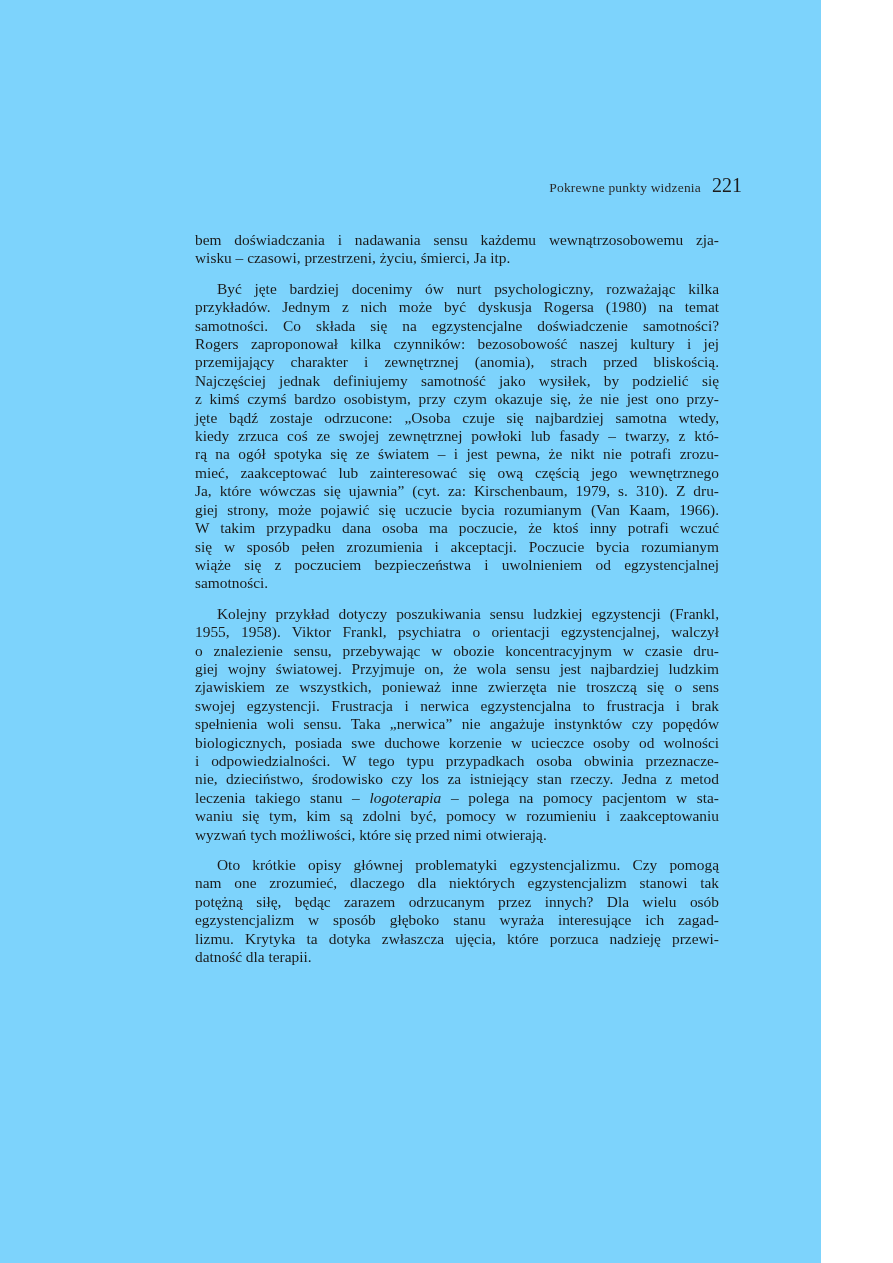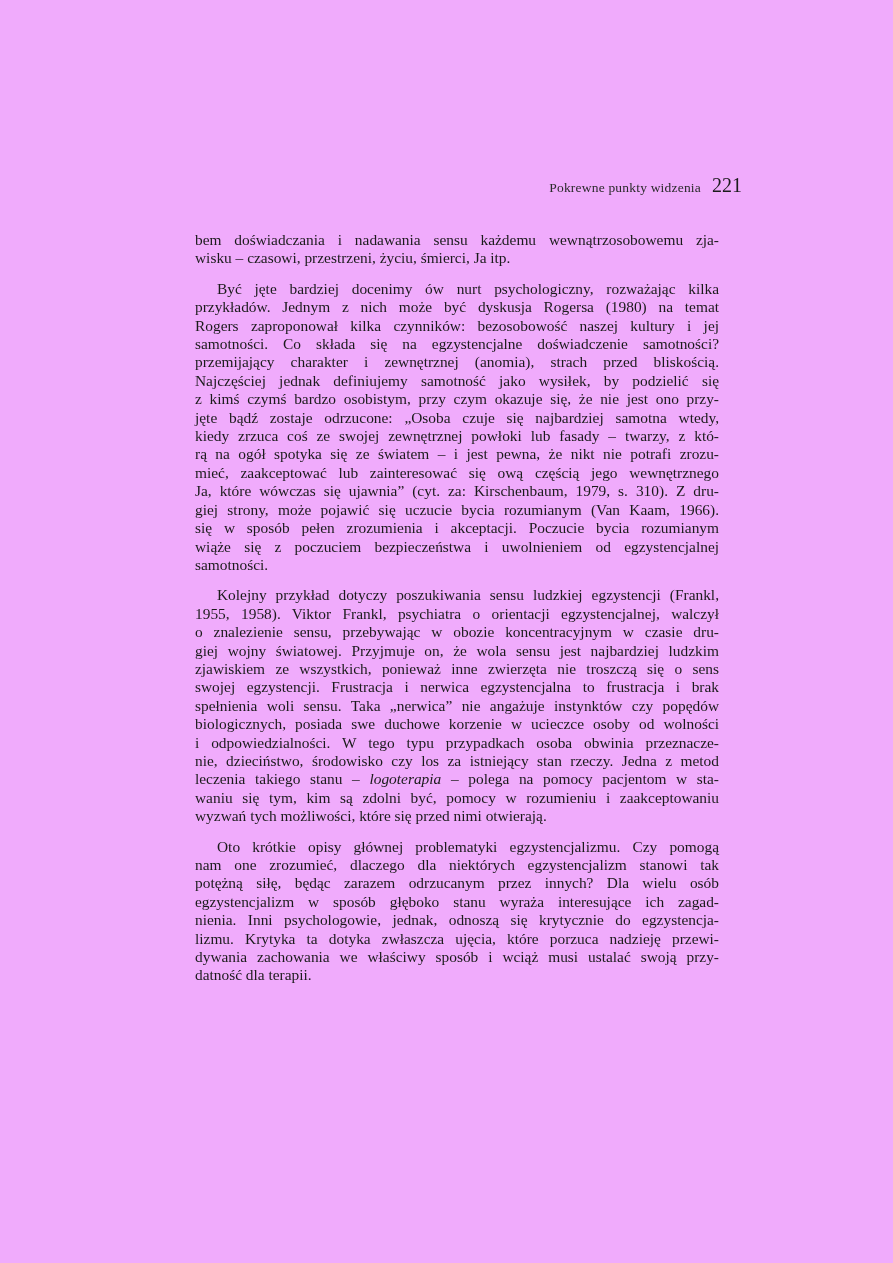--- a/index.html
+++ b/index.html
@@ -8,23 +8,23 @@
   }
   body {
     width: 893px;
     height: 1263px;
     background: #ffffff;
     font-family: "Liberation Serif", serif;
     color: #1b1b1b;
   }
   .page {
     position: relative;
-    width: 893px;
+    width: 821px;
     height: 1263px;
-    background: #f0abfc;
+    background: #7dd3fc;
     overflow: hidden;
   }
   .running-header {
     position: absolute;
     top: 174px;
     left: 183px;
     width: 559px;
     text-align: right;
     white-space: nowrap;
   }
@@ -73,31 +73,32 @@
     <span class="running-title">Pokrewne punkty widzenia</span><span class="page-number">221</span>
   </header>
   <main class="body-text">
       <div class="paragraph">
         <div class="line"><span>bem doświadczania i nadawania sensu każdemu wewnątrzosobowemu zja-</span></div>
         <div class="line last"><span>wisku – czasowi, przestrzeni, życiu, śmierci, Ja itp.</span></div>
       </div>
       <div class="paragraph indent">
         <div class="line"><span>Być jęte bardziej docenimy ów nurt psychologiczny, rozważając kilka</span></div>
         <div class="line"><span>przykładów. Jednym z nich może być dyskusja Rogersa (1980) na temat</span></div>
+        <div class="line"><span>samotności. Co składa się na egzystencjalne doświadczenie samotności?</span></div>
         <div class="line"><span>Rogers zaproponował kilka czynników: bezosobowość naszej kultury i jej</span></div>
-        <div class="line"><span>samotności. Co składa się na egzystencjalne doświadczenie samotności?</span></div>
         <div class="line"><span>przemijający charakter i zewnętrznej (anomia), strach przed bliskością.</span></div>
         <div class="line"><span>Najczęściej jednak definiujemy samotność jako wysiłek, by podzielić się</span></div>
         <div class="line"><span>z kimś czymś bardzo osobistym, przy czym okazuje się, że nie jest ono przy-</span></div>
         <div class="line"><span>jęte bądź zostaje odrzucone: „Osoba czuje się najbardziej samotna wtedy,</span></div>
         <div class="line"><span>kiedy zrzuca coś ze swojej zewnętrznej powłoki lub fasady – twarzy, z któ-</span></div>
         <div class="line"><span>rą na ogół spotyka się ze światem – i jest pewna, że nikt nie potrafi zrozu-</span></div>
         <div class="line"><span>mieć, zaakceptować lub zainteresować się ową częścią jego wewnętrznego</span></div>
         <div class="line"><span>Ja, które wówczas się ujawnia” (cyt. za: Kirschenbaum, 1979, s. 310). Z dru-</span></div>
         <div class="line"><span>giej strony, może pojawić się uczucie bycia rozumianym (Van Kaam, 1966).</span></div>
+        <div class="line"><span>W takim przypadku dana osoba ma poczucie, że ktoś inny potrafi wczuć</span></div>
         <div class="line"><span>się w sposób pełen zrozumienia i akceptacji. Poczucie bycia rozumianym</span></div>
         <div class="line"><span>wiąże się z poczuciem bezpieczeństwa i uwolnieniem od egzystencjalnej</span></div>
         <div class="line last"><span>samotności.</span></div>
       </div>
       <div class="paragraph indent">
         <div class="line"><span>Kolejny przykład dotyczy poszukiwania sensu ludzkiej egzystencji (Frankl,</span></div>
         <div class="line"><span>1955, 1958). Viktor Frankl, psychiatra o orientacji egzystencjalnej, walczył</span></div>
         <div class="line"><span>o znalezienie sensu, przebywając w obozie koncentracyjnym w czasie dru-</span></div>
         <div class="line"><span>giej wojny światowej. Przyjmuje on, że wola sensu jest najbardziej ludzkim</span></div>
         <div class="line"><span>zjawiskiem ze wszystkich, ponieważ inne zwierzęta nie troszczą się o sens</span></div>
@@ -108,19 +109,17 @@
         <div class="line"><span>nie, dzieciństwo, środowisko czy los za istniejący stan rzeczy. Jedna z metod</span></div>
         <div class="line"><span>leczenia takiego stanu – </span><span class="italic">logoterapia</span><span> – polega na pomocy pacjentom w sta-</span></div>
         <div class="line"><span>waniu się tym, kim są zdolni być, pomocy w rozumieniu i zaakceptowaniu</span></div>
         <div class="line last"><span>wyzwań tych możliwości, które się przed nimi otwierają.</span></div>
       </div>
       <div class="paragraph indent">
         <div class="line"><span>Oto krótkie opisy głównej problematyki egzystencjalizmu. Czy pomogą</span></div>
         <div class="line"><span>nam one zrozumieć, dlaczego dla niektórych egzystencjalizm stanowi tak</span></div>
         <div class="line"><span>potężną siłę, będąc zarazem odrzucanym przez innych? Dla wielu osób</span></div>
         <div class="line"><span>egzystencjalizm w sposób głęboko stanu wyraża interesujące ich zagad-</span></div>
-        <div class="line"><span>nienia. Inni psychologowie, jednak, odnoszą się krytycznie do egzystencja-</span></div>
         <div class="line"><span>lizmu. Krytyka ta dotyka zwłaszcza ujęcia, które porzuca nadzieję przewi-</span></div>
-        <div class="line"><span>dywania zachowania we właściwy sposób i wciąż musi ustalać swoją przy-</span></div>
         <div class="line last"><span>datność dla terapii.</span></div>
       </div>
     </main>
 </div>
 
 </body></html>

